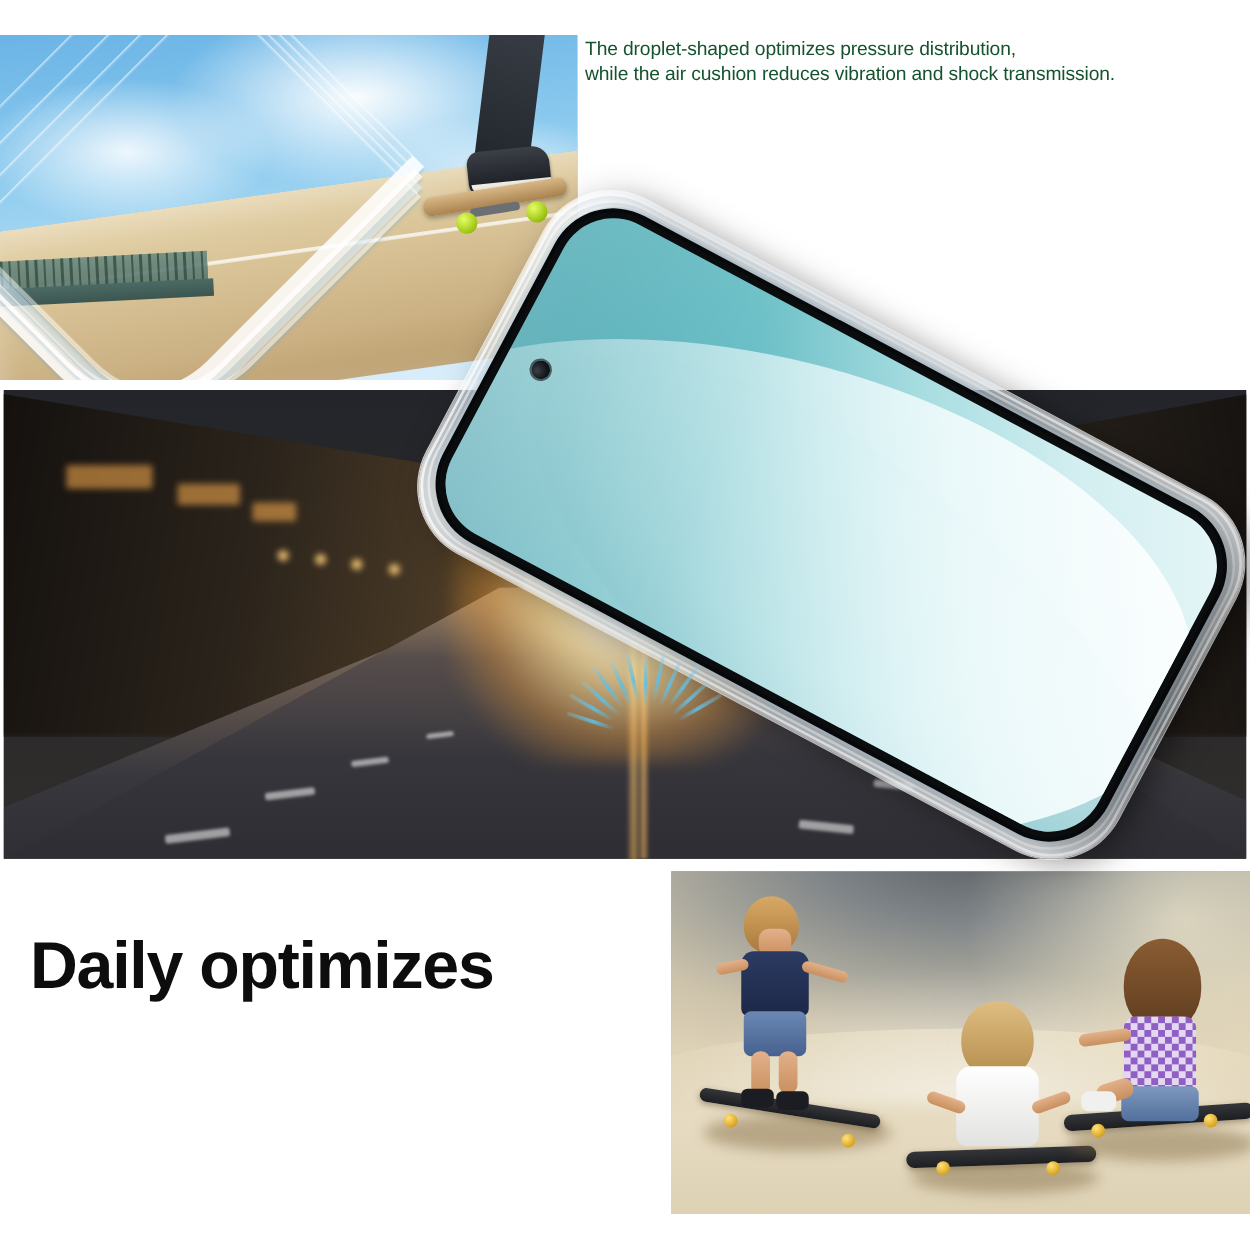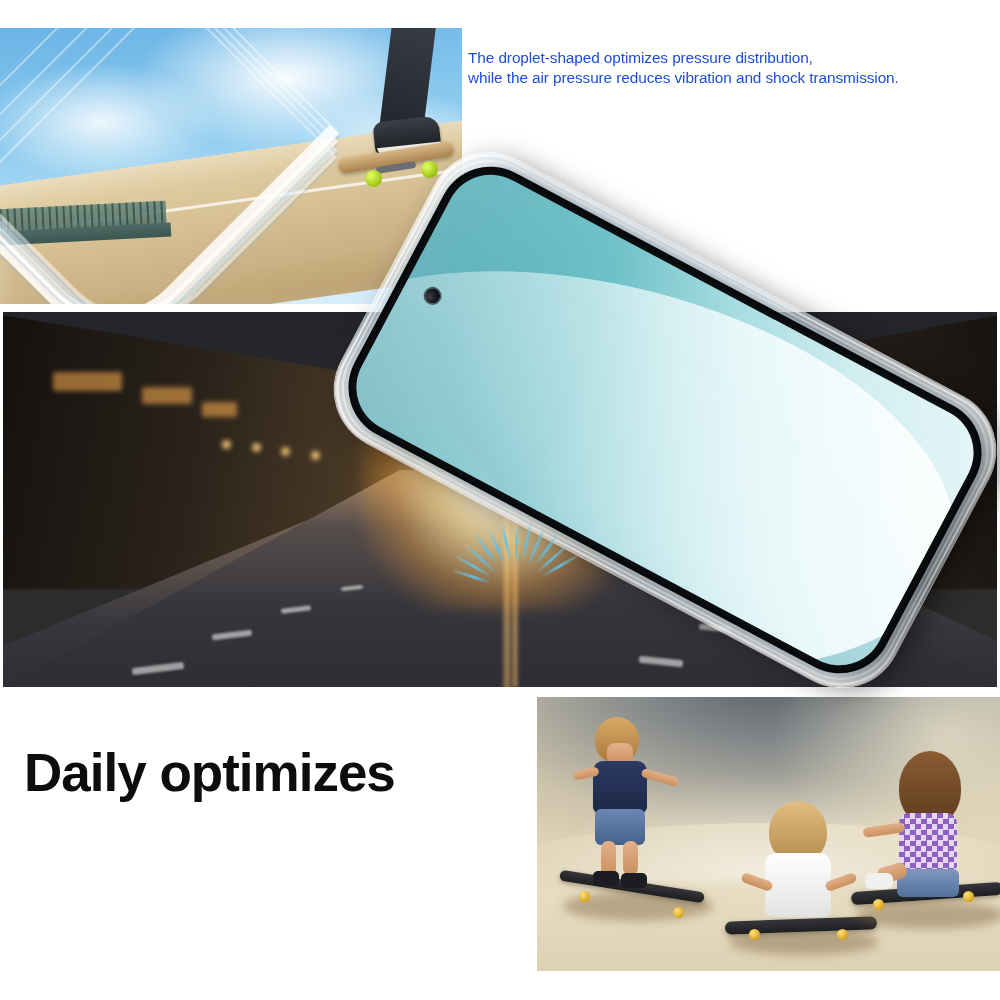--- a/index.html
+++ b/index.html
@@ -503,24 +503,24 @@
   }
   .headline {
     margin: 0;
     font-size: 33px;
     line-height: 1.28;
     font-weight: bold;
     letter-spacing: -.2px;
     color: #111111;
   }
   .subcopy {
-    margin: 20px 0 0 0;
+    margin: 2px 0 0 0;
     font-size: 15.4px;
     line-height: 1.32;
-    color: #1d4ed8;
+    color: #14532d;
     letter-spacing: -.1px;
   }
   .lower-text {
     position: absolute;
     left: 24px;
     top: 745px;
     width: 520px;
     z-index: 9;
   }
   .lower-title {
@@ -678,21 +678,21 @@
       <div class="limb skin" style="left:-2px; top:74px; width:42px; height:10px; transform:rotate(-8deg);"></div>
       <div class="torso" style="left:32px; top:118px; width:62px; height:28px; background:linear-gradient(180deg,#7f98bf,#51709c); border-radius:6px;"></div>
       <div class="limb skin" style="left:12px; top:114px; width:30px; height:16px; transform:rotate(-18deg);"></div>
       <div style="position:absolute; left:0px; top:122px; width:28px; height:16px; border-radius:6px; background:#f0f0ee;"></div>
     </div>
   </div>
 
   <div class="headline-block">
     <p class="subcopy">
       <span>The droplet-shaped optimizes pressure distribution,</span><br>
-      <span>while the air pressure reduces vibration and shock transmission.</span>
+      <span>while the air cushion reduces vibration and shock transmission.</span>
     </p>
   </div>
 
   <div class="lower-text">
     <h2 class="lower-title">Daily optimizes</h2>
   </div>
 
 </div>
 
 </body></html>

